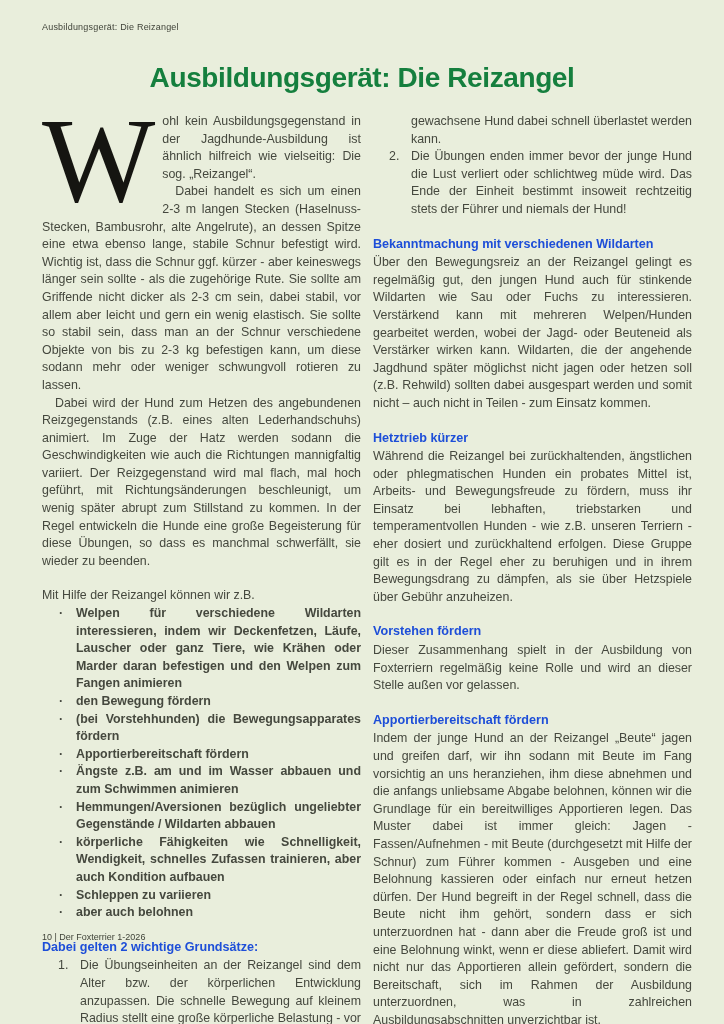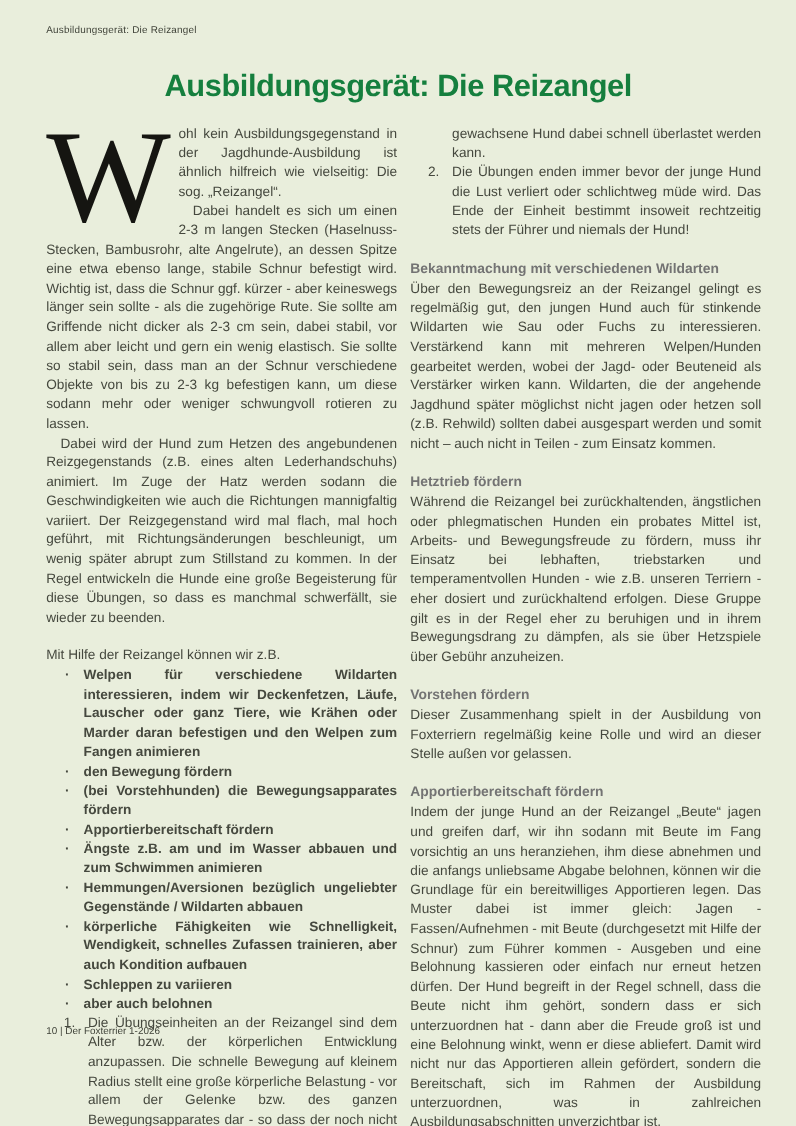--- a/index.html
+++ b/index.html
@@ -37,21 +37,21 @@
   p.indent { text-indent:13px; }
   p.gap-before { margin-top:17px; }
   .bullet-list { list-style:none;font-weight:bold; }
   .bullet-list li { position:relative; padding-left:34px; }
   .bullet-list li::before {
     content:"\00B7";
     position:absolute; left:17px; top:0;
     font-weight:bold;
   }
   .section-heading {
-    color:#737373; font-weight:bold; font-size:12.6px;
+    color:#1d4ed8; font-weight:bold; font-size:12.6px;
     margin-top:17px; margin-bottom:1px;
     text-align:left;
   }
   .numbered-item { position:relative; padding-left:38px; }
   .numbered-item .num { position:absolute; left:16px; top:0; }
   .page-footer {
     position:absolute; top:932px; left:42px;
     font-size:9px; color:#3f4238;
   }
 </style>
@@ -73,39 +73,40 @@
       <li>Welpen für verschiedene Wildarten interessieren, indem wir Deckenfetzen, Läufe, Lauscher oder ganz Tiere, wie Krähen oder Marder daran befestigen und den Welpen zum Fangen animieren</li>
       <li>den Bewegung fördern</li>
       <li>(bei Vorstehhunden) die Bewegungsapparates fördern</li>
       <li>Apportierbereitschaft fördern</li>
       <li>Ängste z.B. am und im Wasser abbauen und zum Schwimmen animieren</li>
       <li>Hemmungen/Aversionen bezüglich ungeliebter Gegenstände / Wildarten abbauen</li>
       <li>körperliche Fähigkeiten wie Schnelligkeit, Wendigkeit, schnelles Zufassen trainieren, aber auch Kondition aufbauen</li>
       <li>Schleppen zu variieren</li>
       <li>aber auch belohnen</li>
     </ul>
+    <h2 class="section-heading">Dabei gelten 2 wichtige Grundsätze:</h2>
     <div class="numbered-item">
       <span class="num">1.</span>
       <span>Die Übungseinheiten an der Reizangel sind dem Alter bzw. der körperlichen Entwicklung anzupassen. Die schnelle Bewegung auf kleinem Radius stellt eine große körperliche Belastung - vor allem der Gelenke bzw. des ganzen Bewegungsapparates dar - so dass der noch nicht aus-</span>
     </div>
   </div>
 
   <div class="col">
     <div class="numbered-item">
       <span>gewachsene Hund dabei schnell überlastet werden kann.</span>
     </div>
     <div class="numbered-item">
       <span class="num">2.</span>
       <span>Die Übungen enden immer bevor der junge Hund die Lust verliert oder schlichtweg müde wird. Das Ende der Einheit bestimmt insoweit rechtzeitig stets der Führer und niemals der Hund!</span>
     </div>
 
     <h2 class="section-heading">Bekanntmachung mit verschiedenen Wildarten</h2>
     <p>Über den Bewegungsreiz an der Reizangel gelingt es regelmäßig gut, den jungen Hund auch für stinkende Wildarten wie Sau oder Fuchs zu interessieren. Verstärkend kann mit mehreren Welpen/Hunden gearbeitet werden, wobei der Jagd- oder Beuteneid als Verstärker wirken kann. Wildarten, die der angehende Jagdhund später möglichst nicht jagen oder hetzen soll (z.B. Rehwild) sollten dabei ausgespart werden und somit nicht – auch nicht in Teilen - zum Einsatz kommen.</p>
 
-    <h2 class="section-heading">Hetztrieb fördern</h2>
+    <h2 class="section-heading">Hetztrieb kürzer</h2>
     <p>Während die Reizangel bei zurückhaltenden, ängstlichen oder phlegmatischen Hunden ein probates Mittel ist, Arbeits- und Bewegungsfreude zu fördern, muss ihr Einsatz bei lebhaften, triebstarken und temperamentvollen Hunden - wie z.B. unseren Terriern - eher dosiert und zurückhaltend erfolgen. Diese Gruppe gilt es in der Regel eher zu beruhigen und in ihrem Bewegungsdrang zu dämpfen, als sie über Hetzspiele über Gebühr anzuheizen.</p>
 
     <h2 class="section-heading">Vorstehen fördern</h2>
     <p>Dieser Zusammenhang spielt in der Ausbildung von Foxterriern regelmäßig keine Rolle und wird an dieser Stelle außen vor gelassen.</p>
 
     <h2 class="section-heading">Apportierbereitschaft fördern</h2>
     <p>Indem der junge Hund an der Reizangel „Beute“ jagen und greifen darf, wir ihn sodann mit Beute im Fang vorsichtig an uns heranziehen, ihm diese abnehmen und die anfangs unliebsame Abgabe belohnen, können wir die Grundlage für ein bereitwilliges Apportieren legen. Das Muster dabei ist immer gleich:  Jagen - Fassen/Aufnehmen - mit Beute (durchgesetzt mit Hilfe der Schnur) zum Führer kommen - Ausgeben und eine Belohnung kassieren oder einfach nur erneut hetzen dürfen. Der Hund begreift in der Regel schnell, dass die Beute nicht ihm gehört, sondern dass er sich unterzuordnen hat - dann aber die Freude groß ist und eine Belohnung winkt, wenn er diese abliefert. Damit wird nicht nur das Apportieren allein gefördert, sondern die Bereitschaft, sich im Rahmen der Ausbildung unterzuordnen, was in zahlreichen Ausbildungsabschnitten unverzichtbar ist.</p>
 
   </div>
 

